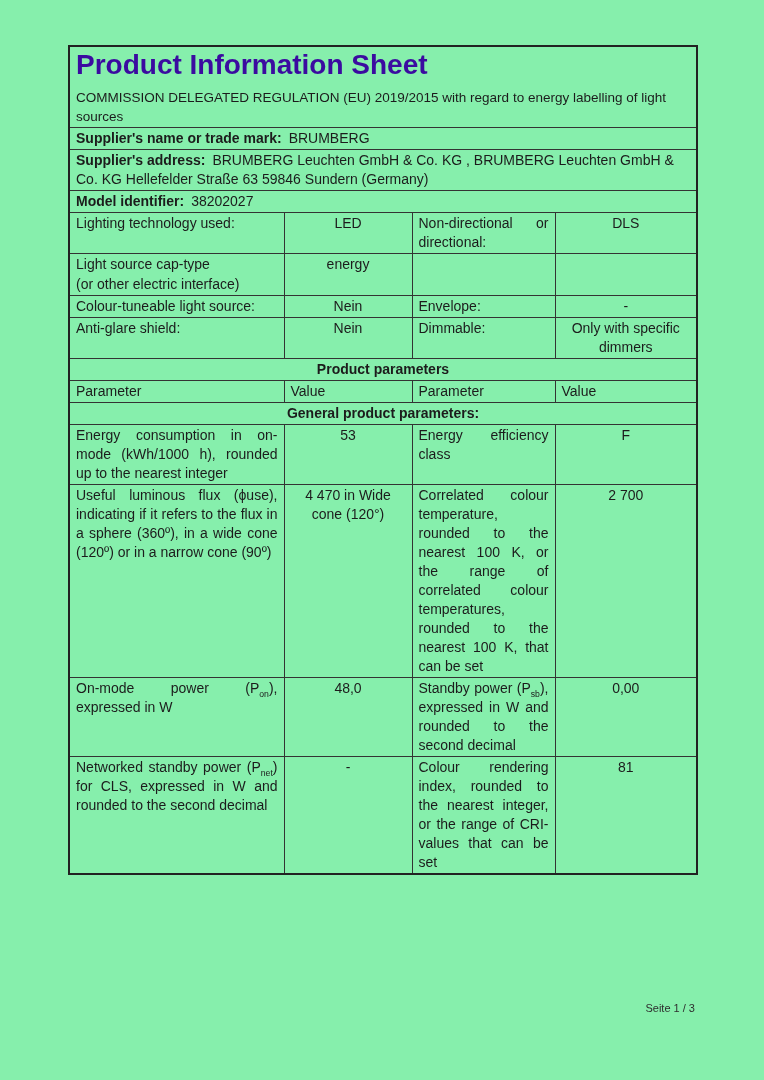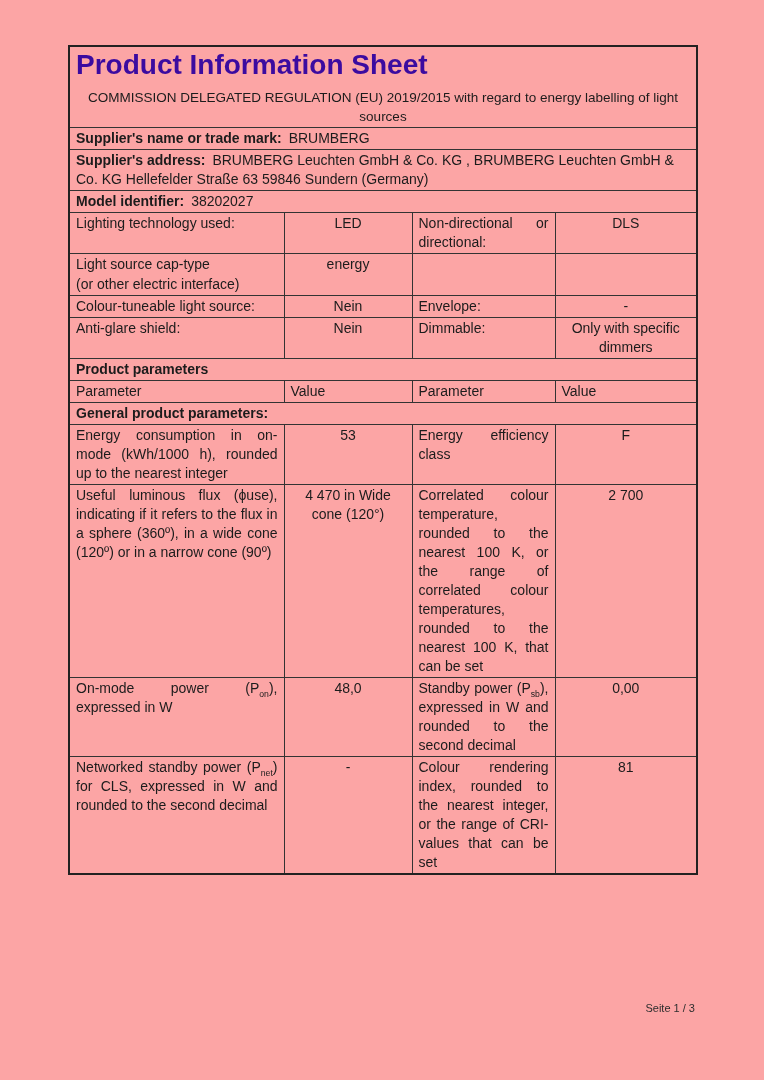--- a/index.html
+++ b/index.html
@@ -1,20 +1,20 @@
 <!DOCTYPE html>
 <html><head>
 <meta charset="utf-8">
 <style>
   * { margin:0; padding:0; box-sizing:border-box; }
   html,body { background:#e9e9e9; }
   .page {
     position:relative;
     width:764px; height:1080px;
-    background:#fca5a5;
+    background:#86efac;
     font-family:"Liberation Sans", sans-serif;
     color:#1c1c1c;
     overflow:hidden;
   }
   table.sheet {
     position:absolute; left:68px; top:45px;
     width:628px;
     border-collapse:collapse;
     table-layout:fixed;
     border:2px solid #222;
@@ -28,26 +28,26 @@
   }
   td.pad { padding:4px 6px; }
   .header-cell { padding:2px 6px 7px 6px; }
   h1.title {
     font-size:28px;
     line-height:34px;
     font-weight:bold;
     color:#3b0ba0;
     margin-bottom:6px;
   }
-  .subtitle { font-size:13.5px; line-height:19px;text-align:center; }
+  .subtitle { font-size:13.5px; line-height:19px; }
   .b { font-weight:bold; }
   .lbl-val .val-inline { margin-left:7px; }
   .param { text-align:justify; }
   .val { text-align:center; }
-  .sec-center { font-weight:bold; padding:1px 6px; }
+  .sec-center { text-align:center; font-weight:bold; padding:1px 6px; }
   .cap-line2 { margin-top:1px; }
   sub { font-size:0.62em; line-height:0; vertical-align:sub; }
   .footer {
     position:absolute;
     top:1002px; right:69px;
     font-size:11px;
     color:#2e2e2e;
   }
 </style>
 </head>

